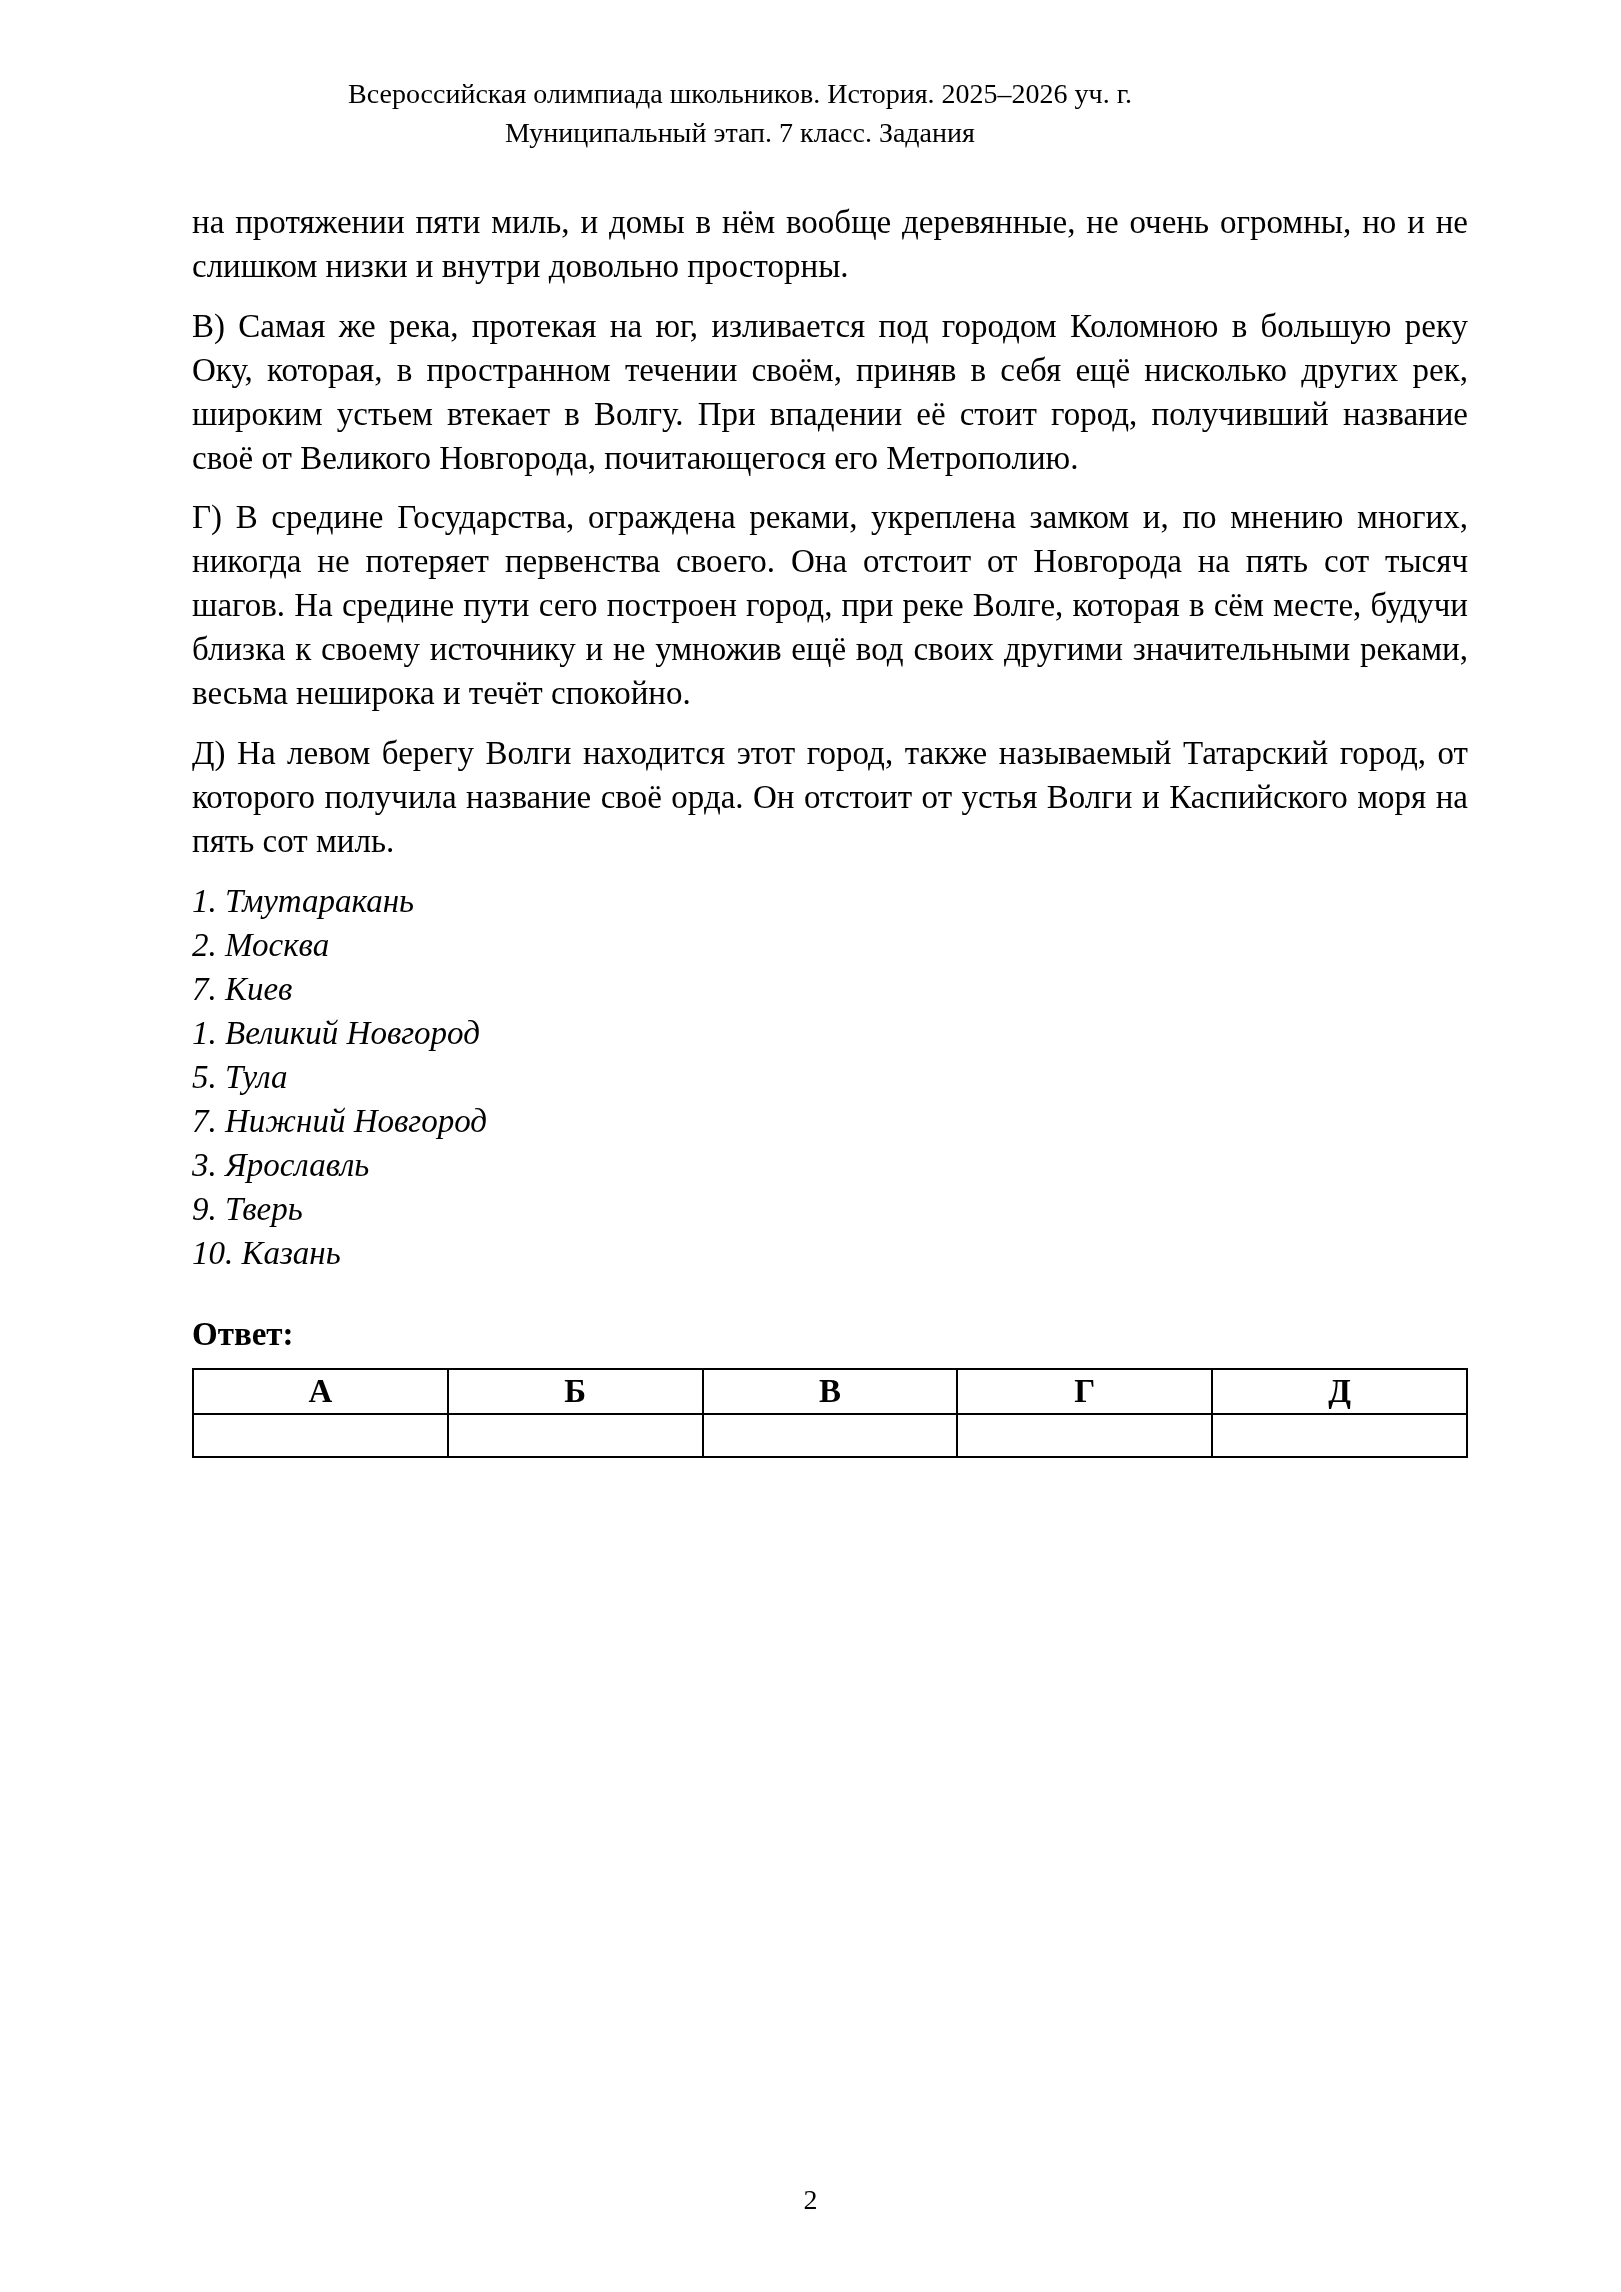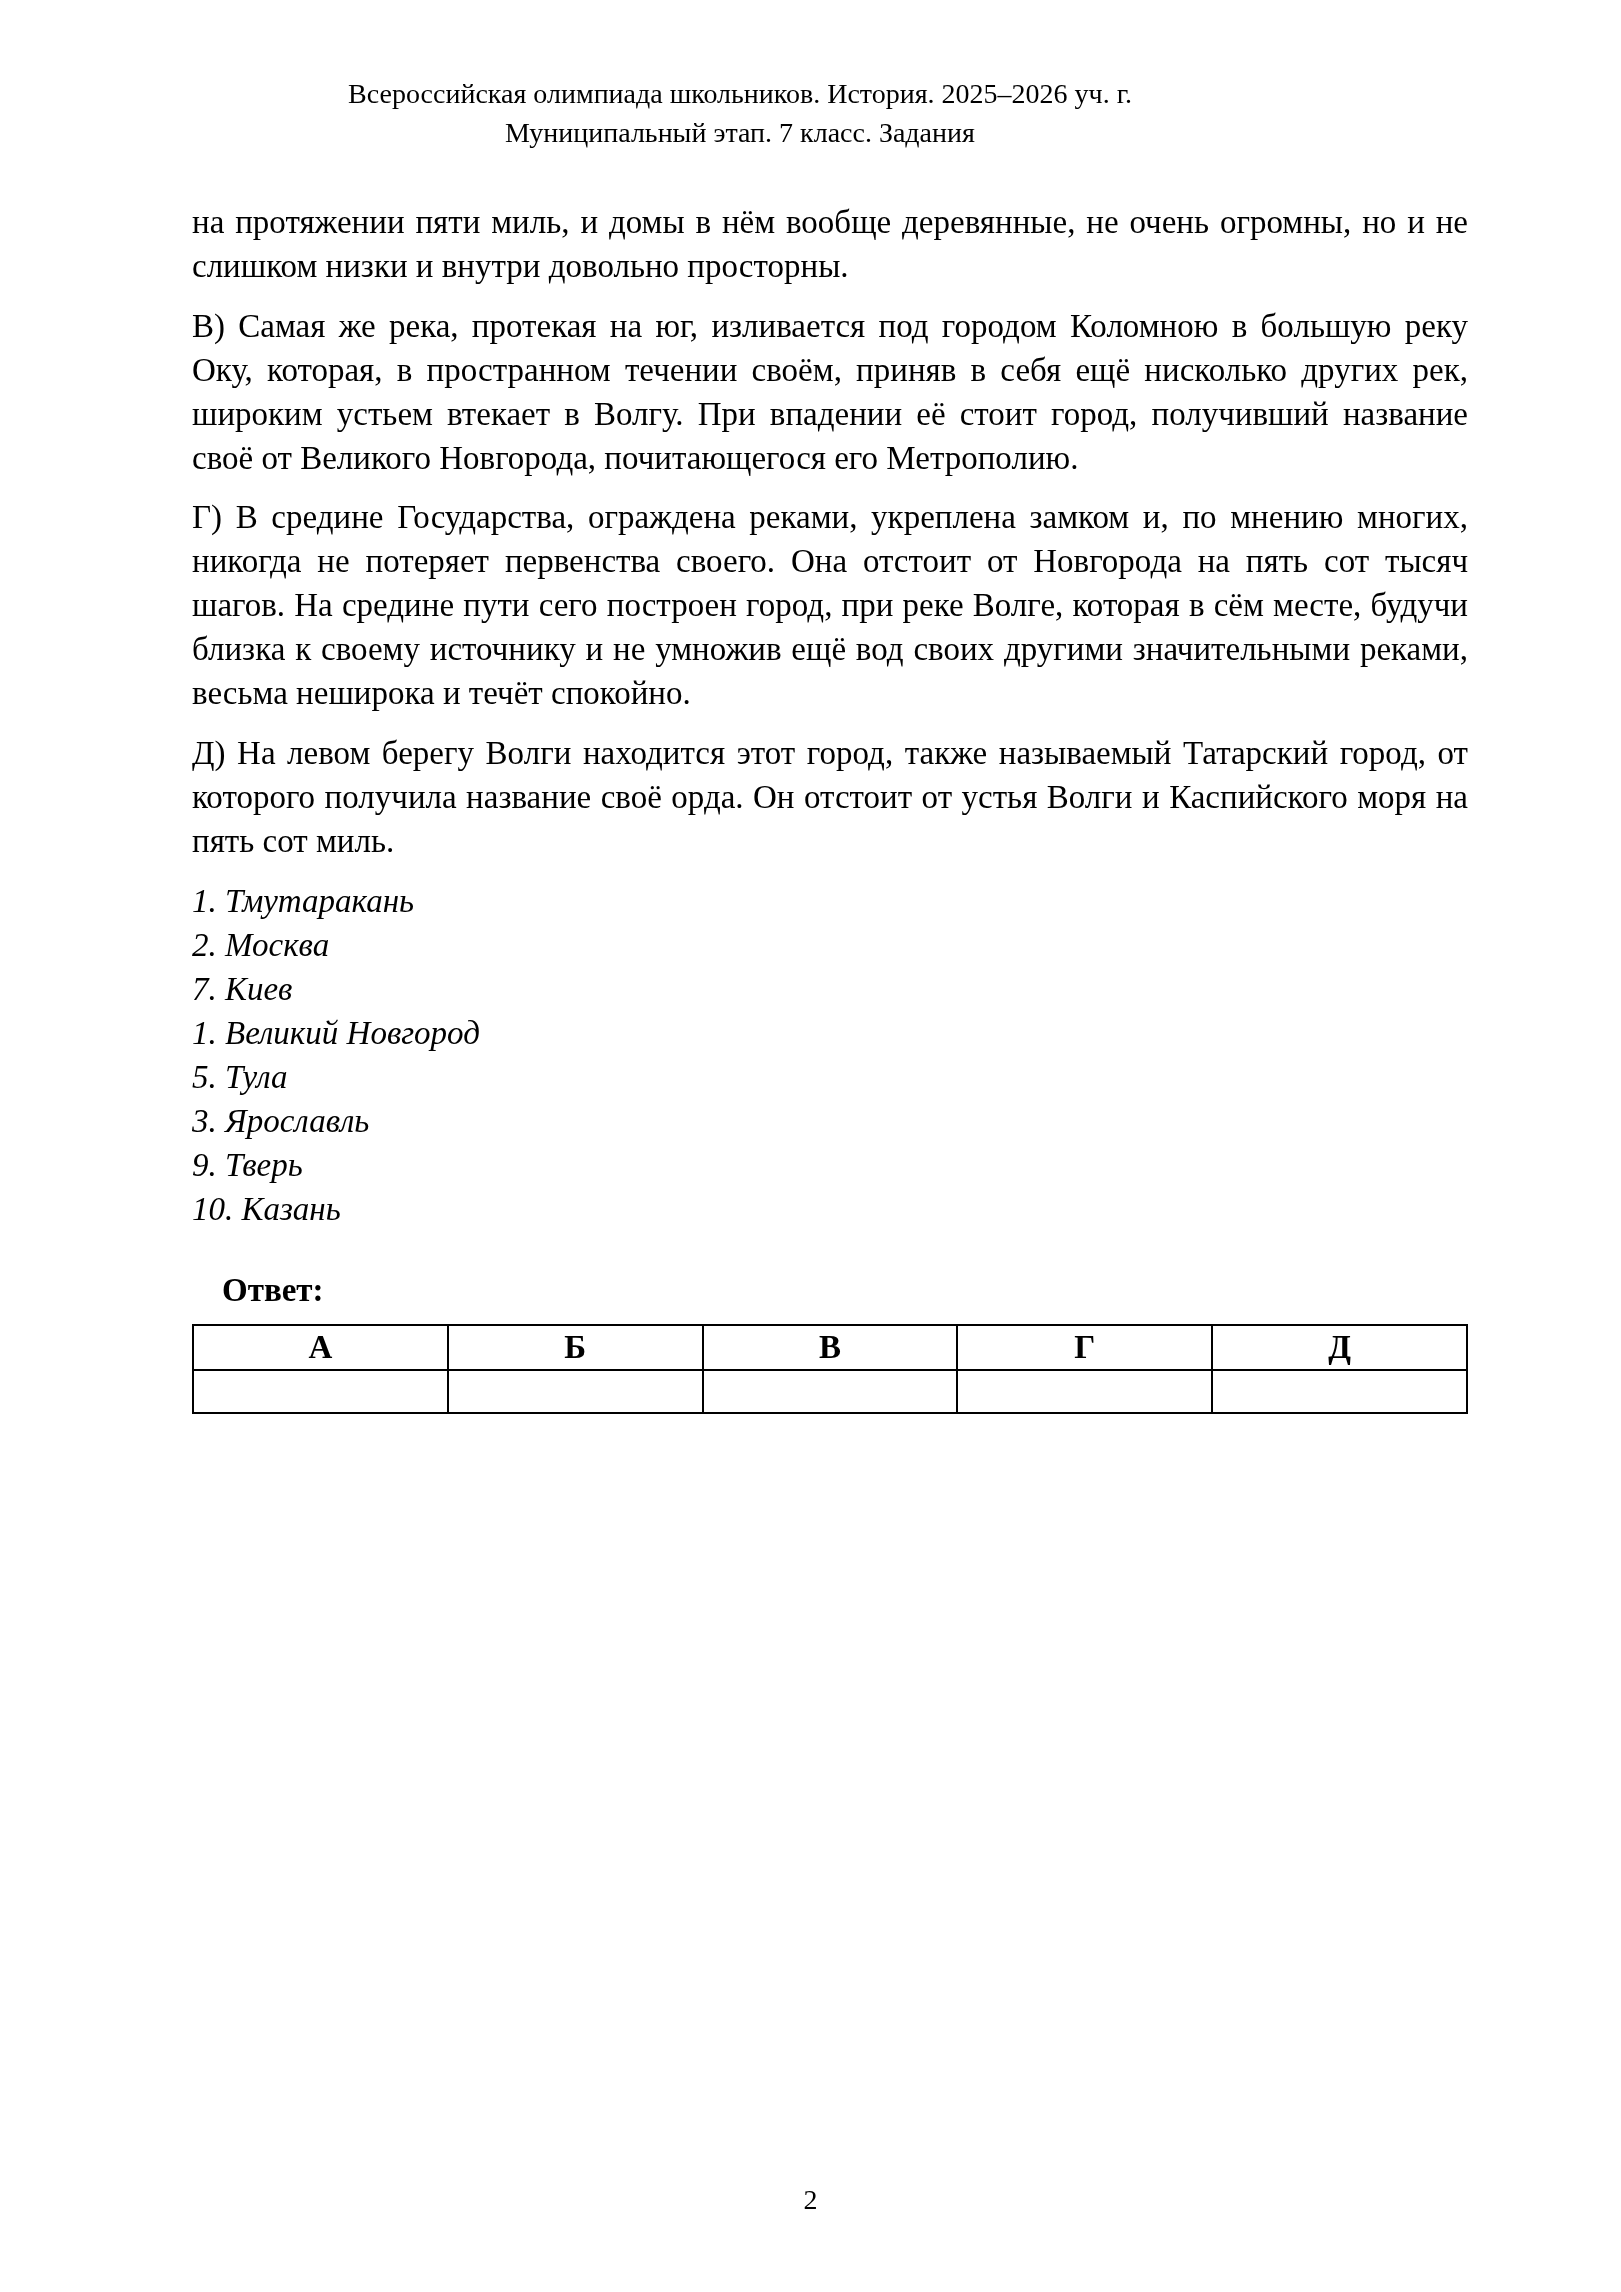--- a/index.html
+++ b/index.html
@@ -43,21 +43,20 @@
     }
     .options li {
       margin: 0;
       line-height: 44px;
       font-style: italic;
     }
     .answer-label {
       margin-top: 37px;
       font-weight: bold;
       line-height: 44px;
-      margin-left: 30px;
     }
     table.answer {
       margin-top: 11.8px;
       width: 1276px;
       border-collapse: collapse;
       table-layout: fixed;
     }
     table.answer td, table.answer th {
       border: 2px solid #000;
       text-align: center;
@@ -89,20 +88,21 @@
   <p class="para">В) Самая же река, протекая на юг, изливается под городом Коломною в большую реку Оку, которая, в пространном течении своём, приняв в себя ещё нисколько других рек, широким устьем втекает в Волгу. При впадении её стоит город, получивший название своё от Великого Новгорода, почитающегося его Метрополию.</p>
   <p class="para">Г) В средине Государства, ограждена реками, укреплена замком и, по мнению многих, никогда не потеряет первенства своего. Она отстоит от Новгорода на пять сот тысяч шагов. На средине пути сего построен город, при реке Волге, которая в сём месте, будучи близка к своему источнику и не умножив ещё вод своих другими значительными реками, весьма неширока и течёт спокойно.</p>
   <p class="para">Д) На левом берегу Волги находится этот город, также называемый Татарский город, от которого получила название своё орда. Он отстоит от устья Волги и Каспийского моря на пять сот миль.</p>
 
   <ul class="options">
     <li>1. Тмутаракань</li>
     <li>2. Москва</li>
     <li>7. Киев</li>
     <li>1. Великий Новгород</li>
     <li>5. Тула</li>
+    <li>7. Нижний Новгород</li>
     <li>3. Ярославль</li>
     <li>9. Тверь</li>
     <li>10. Казань</li>
   </ul>
 
   <div class="answer-label">Ответ:</div>
 
   <table class="answer">
     <tbody>
         <tr>

